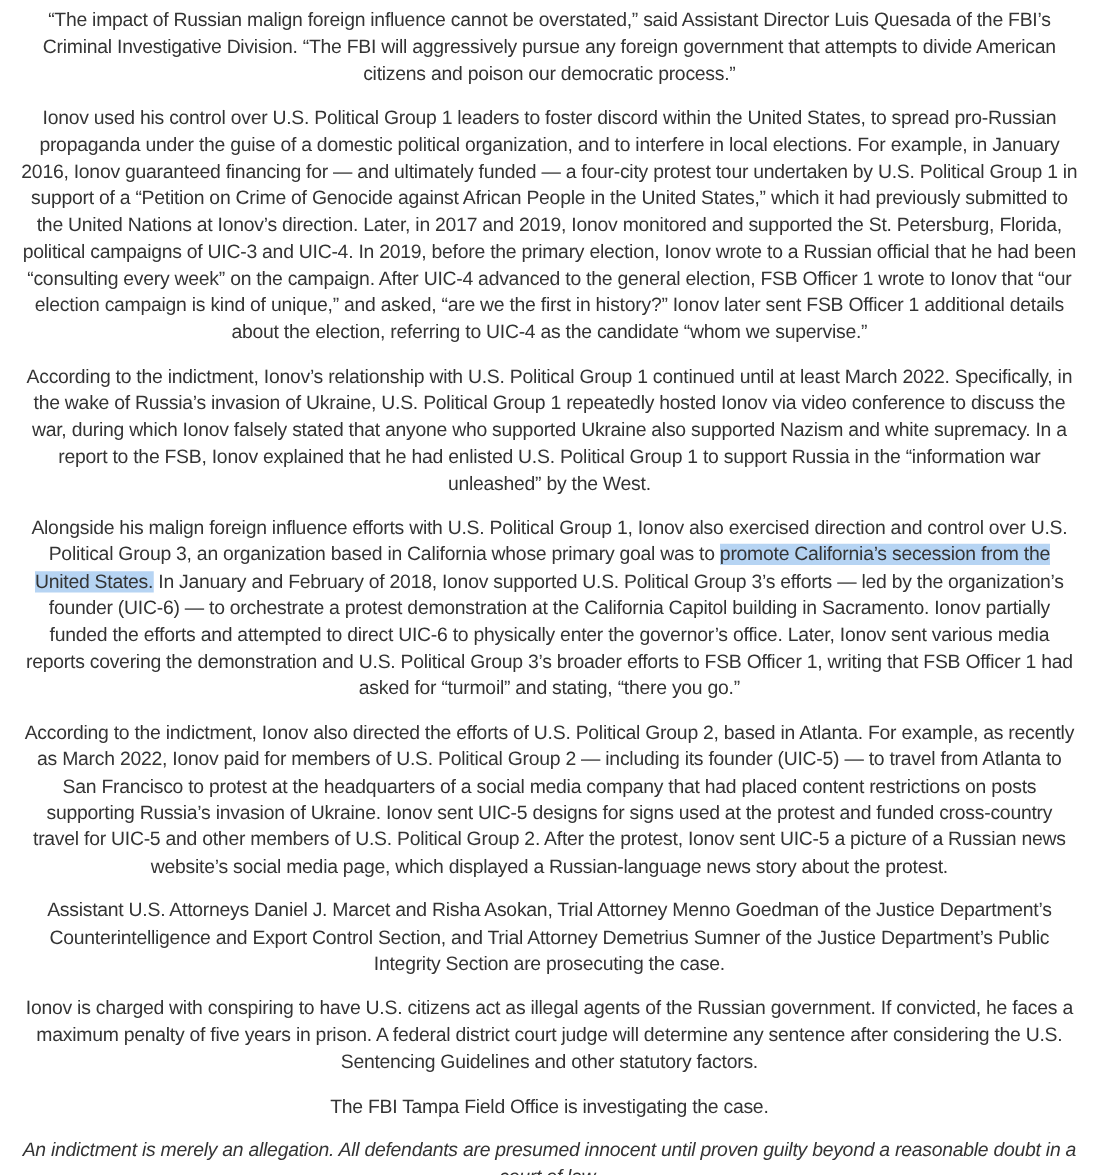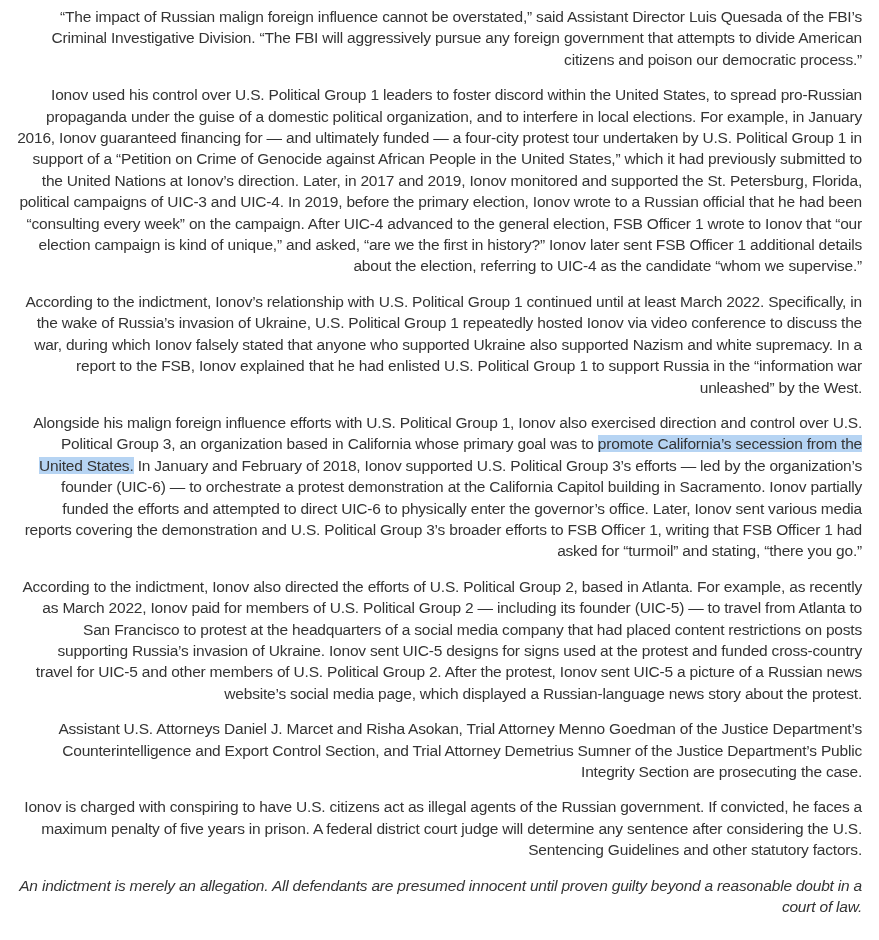--- a/index.html
+++ b/index.html
@@ -13,21 +13,21 @@
     box-sizing: border-box;
     padding: 6px 17px 10px 17px;
     font-family: "Liberation Sans", "DejaVu Sans", sans-serif;
     font-size: 15.5px;
     line-height: 21.4px;
     letter-spacing: -0.2px;
     color: #343434;
   }
   .article p {
     margin: 0 0 14px 0;
-    text-align: right;
+    text-align: center;
   }
   .article p:last-child {
     margin-bottom: 0;
   }
   .selection {
     background: #b6d4f3;
   }
   .italic {
     font-style: italic;
   }
@@ -44,16 +44,17 @@
   <p>According to the indictment, Ionov’s relationship with U.S. Political Group 1 continued until at least March 2022. Specifically, in the wake of Russia’s invasion of Ukraine, U.S. Political Group 1 repeatedly hosted Ionov via video conference to discuss the war, during which Ionov falsely stated that anyone who supported Ukraine also supported Nazism and white supremacy. In a report to the FSB, Ionov explained that he had enlisted U.S. Political Group 1 to support Russia in the “information war unleashed” by the West.</p>
 
   <p><span>Alongside his malign foreign influence efforts with U.S. Political Group 1, Ionov also exercised direction and control over U.S. Political Group 3, an organization based in California whose primary goal was to </span><span class="selection">promote California’s secession from the United States.</span><span> In January and February of 2018, Ionov supported U.S. Political Group 3’s efforts — led by the organization’s founder (UIC-6) — to orchestrate a protest demonstration at the California Capitol building in Sacramento. Ionov partially funded the efforts and attempted to direct UIC-6 to physically enter the governor’s office. Later, Ionov sent various media reports covering the demonstration and U.S. Political Group 3’s broader efforts to FSB Officer 1, writing that FSB Officer 1 had asked for “turmoil” and stating, “there you go.”</span></p>
 
   <p>According to the indictment, Ionov also directed the efforts of U.S. Political Group 2, based in Atlanta. For example, as recently as March 2022, Ionov paid for members of U.S. Political Group 2 — including its founder (UIC-5) — to travel from Atlanta to San Francisco to protest at the headquarters of a social media company that had placed content restrictions on posts supporting Russia’s invasion of Ukraine. Ionov sent UIC-5 designs for signs used at the protest and funded cross-country travel for UIC-5 and other members of U.S. Political Group 2. After the protest, Ionov sent UIC-5 a picture of a Russian news website’s social media page, which displayed a Russian-language news story about the protest.</p>
 
   <p>Assistant U.S. Attorneys Daniel J. Marcet and Risha Asokan, Trial Attorney Menno Goedman of the Justice Department’s Counterintelligence and Export Control Section, and Trial Attorney Demetrius Sumner of the Justice Department’s Public Integrity Section are prosecuting the case.</p>
 
   <p>Ionov is charged with conspiring to have U.S. citizens act as illegal agents of the Russian government. If convicted, he faces a maximum penalty of five years in prison. A federal district court judge will determine any sentence after considering the U.S. Sentencing Guidelines and other statutory factors.</p>
 
+  <p>The FBI Tampa Field Office is investigating the case.</p>
 
   <p class="italic">An indictment is merely an allegation. All defendants are presumed innocent until proven guilty beyond a reasonable doubt in a court of law.</p>
 
 </main>
 
 </body></html>

